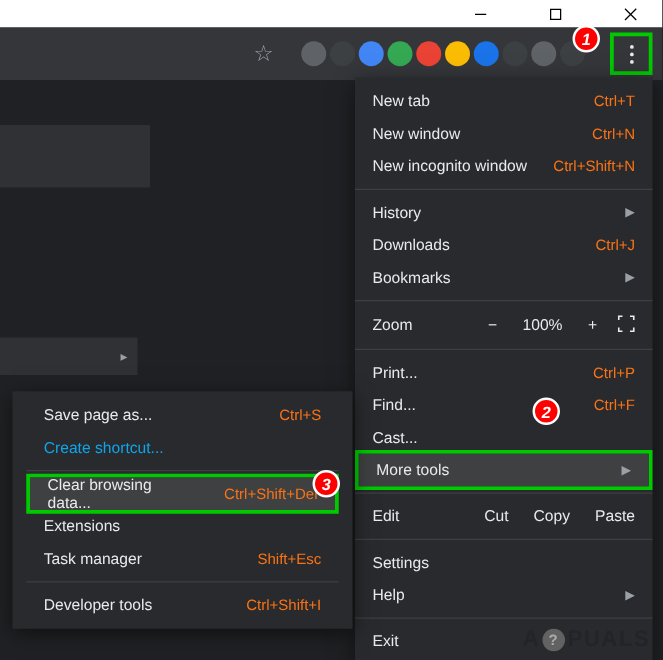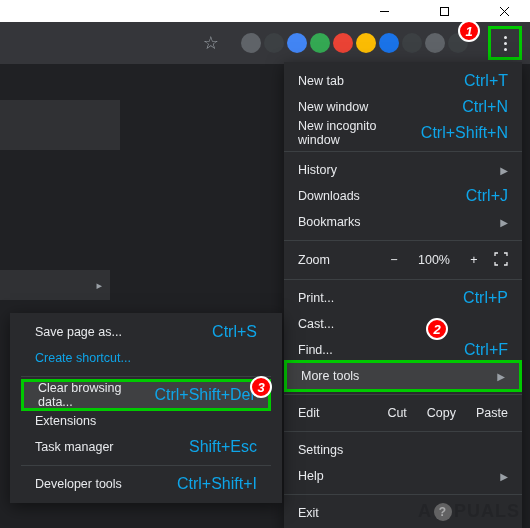--- a/index.html
+++ b/index.html
@@ -24,21 +24,21 @@
     
     .marker { position: absolute; width: 22px; height: 22px; background: #ff0000; border: 2px solid #fff; border-radius: 50%; color: #fff; font-weight: 900; font-size: 13px; display: flex; align-items: center; justify-content: center; z-index: 100; font-style: italic; }
     .marker-1 { top: 20px; right: 50px; }
     .marker-2 { top: 318px; right: 82px; }
     .marker-3 { top: 376px; left: 250px; }
     
     .main-menu { position: absolute; top: 62px; right: 8px; width: 238px; background: #292a2d; box-shadow: 0 4px 16px rgba(0,0,0,0.5); padding: 6px 0; font-size: 12.5px; color: #e8eaed; }
     .menu-item { display: flex; align-items: center; justify-content: space-between; padding: 5px 14px; height: 26px; cursor: default; }
     .menu-item.hover { background: #3f4042; gap: 28px; }
     .menu-label { color: #e8eaed; }
-    .menu-shortcut { color: #0ea5e9; font-size: 16px; }
+    .menu-shortcut { color: #f97316; font-size: 12px; }
     .menu-sep { height: 1px; background: #3c4043; margin: 5px 0; }
     .submenu-arrow { color: #9aa0a6; font-size: 10px; }
     
     .zoom-row { display: flex; align-items: center; padding: 4px 14px; height: 28px; }
     .zoom-label { flex: 0 0 auto; width: 56px; }
     .zoom-ctrl { flex: 1; display: flex; align-items: center; justify-content: flex-end; gap: 12px; color: #e8eaed; }
     .zoom-btn { width: 16px; text-align: center; color: #e8eaed; }
     .zoom-val { width: 40px; text-align: center; }
     .fullscreen-icon svg { width: 14px; height: 14px; }
     
@@ -149,25 +149,25 @@
         </svg>
       </span>
     </div>
   </div>
   <div class="menu-sep"></div>
   <div class="menu-item">
     <span class="menu-label">Print...</span>
     <span class="menu-shortcut">Ctrl+P</span>
   </div>
   <div class="menu-item">
-    <span class="menu-label">Cast...</span>
-  </div>
-  <div class="menu-item">
     <span class="menu-label">Find...</span>
     <span class="menu-shortcut">Ctrl+F</span>
+  </div>
+  <div class="menu-item">
+    <span class="menu-label">Cast...</span>
   </div>
   <div class="highlight-green">
     <div class="menu-item hover">
       <span class="menu-label">More tools</span>
       <span class="submenu-arrow">▶</span>
     </div>
   </div>
   <div class="menu-sep"></div>
   <div class="edit-row">
     <span class="edit-label menu-label">Edit</span>

